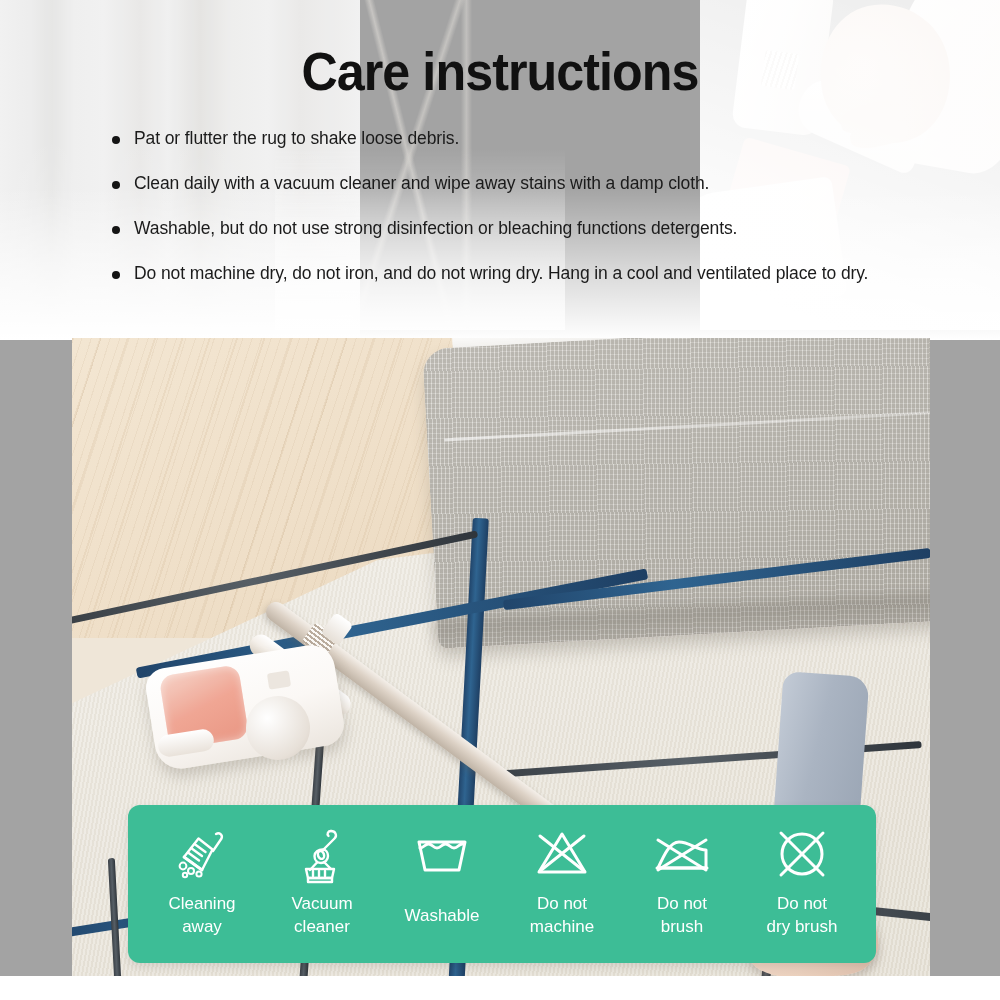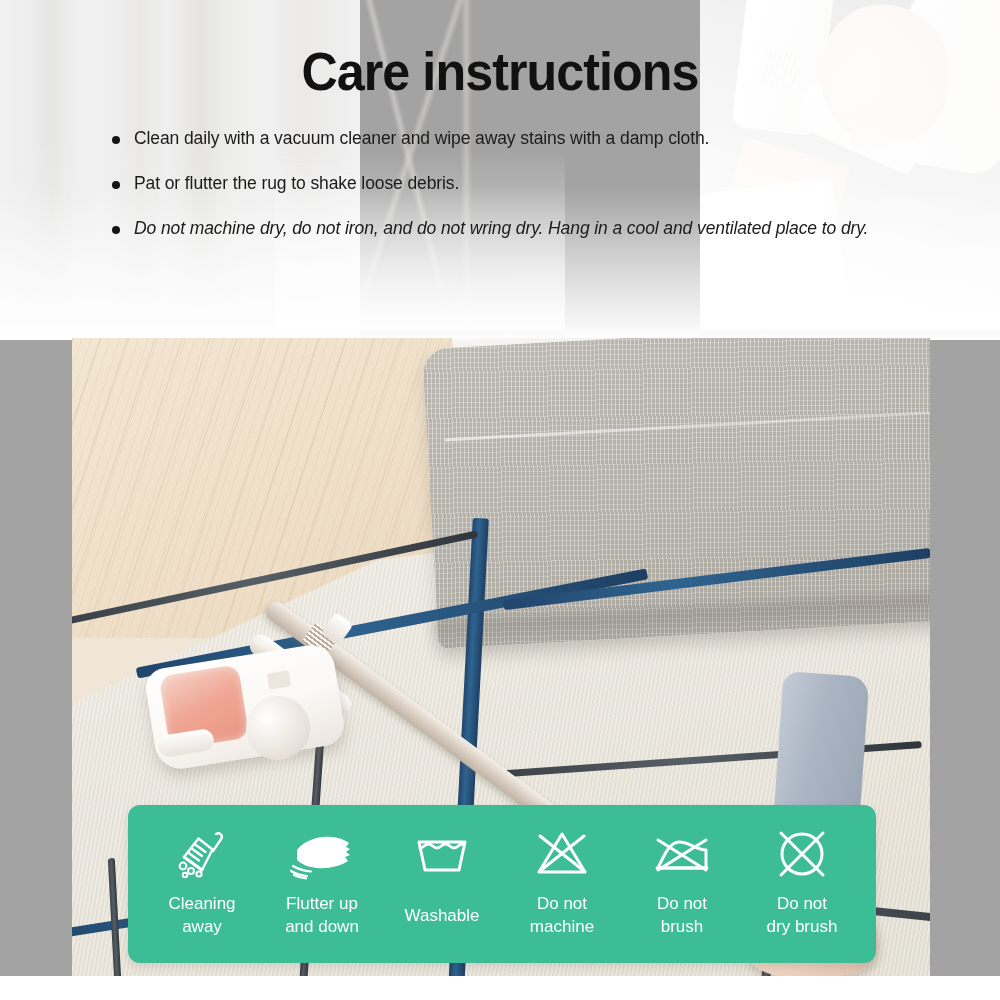--- a/index.html
+++ b/index.html
@@ -93,21 +93,21 @@
 
   
   .title{
     position:absolute;left:0;top:40px;width:1000px;text-align:center;
     font-family:"Liberation Sans", sans-serif;
     font-weight:bold;font-size:54px;letter-spacing:-1px;color:#111111;
     transform:scaleX(.93);
   }
   .bullets{position:absolute;left:112px;top:126px;width:790px;}
   .bullet{position:relative;padding-left:22px;margin-bottom:20px;}
-  .bullet:last-child{margin-bottom:0;font-style:italic;}
+  .bullet:last-child{margin-bottom:0;}
   .dot{
     position:absolute;left:0;top:10px;width:8px;height:8px;border-radius:50%;background:#141414;
   }
   .btext{
     font-size:17.5px;line-height:25px;color:#1b1b1b;
     font-family:"Liberation Sans", sans-serif;letter-spacing:-.1px;
   }
 
   
   .photo{position:absolute;left:72px;top:338px;width:858px;height:662px;overflow:hidden;background:#efe6d8;}
@@ -295,25 +295,29 @@
       <div class="hv-white2"></div>
     </div>
     <div class="hdr-fade"></div>
   </div>
 
   <div class="title">Care instructions</div>
 
   <div class="bullets">
     <div class="bullet">
       <span class="dot"></span>
-      <div class="btext">Clean daily with a vacuum cleaner and wipe away stains with a damp cloth.</div>
+      <div class="btext">Pat or flutter the rug to shake loose debris.</div>
     </div>
     <div class="bullet">
       <span class="dot"></span>
-      <div class="btext">Pat or flutter the rug to shake loose debris.</div>
+      <div class="btext">Clean daily with a vacuum cleaner and wipe away stains with a damp cloth.</div>
+    </div>
+    <div class="bullet">
+      <span class="dot"></span>
+      <div class="btext">Washable, but do not use strong disinfection or bleaching functions detergents.</div>
     </div>
     <div class="bullet">
       <span class="dot"></span>
       <div class="btext">Do not machine dry, do not iron, and do not wring dry. Hang in a cool and ventilated place to dry.</div>
     </div>
   </div>
 
   <div class="photo">
     <div class="floor"></div>
     <div class="rug"></div>
@@ -371,35 +375,40 @@
             <circle cx="20" cy="47" r="3"></circle>
             <circle cx="28" cy="50" r="2.6"></circle>
             <circle cx="14" cy="51" r="2.2"></circle>
           </g>
         </svg>
       </div>
       <div class="care-lbl">Cleaning</div>
       <div class="care-lbl">away</div>
     </div>
 
-
     <div class="care-item">
       <div class="care-ico">
-        <svg width="74" height="62" viewBox="0 0 74 62">
-          <path d="M12 26c8-10 22-14 34-13 8 .6 14 3 18 6l-3 4 4 2-4 3 4 3-5 2 3 4c-7 5-20 8-31 7-9-.8-16-4-20-8z" fill="#ffffff"></path>
-          <g fill="none" stroke="#ffffff" stroke-width="2.2" stroke-linecap="round">
-            <path d="M8 42c5 3 12 5 18 5.5"></path>
-            <path d="M6 47c5 3 11 4.5 16 5"></path>
-            <path d="M9 51c4 2 8 3 12 3.4"></path>
-          </g>
-        </svg>
-      </div>
-      <div class="care-lbl">Flutter up</div>
-      <div class="care-lbl">and down</div>
-    </div>
+        <svg width="62" height="62" viewBox="0 0 62 62">
+          <g fill="none" stroke="#ffffff" stroke-width="2.4" stroke-linecap="round" stroke-linejoin="round">
+            <path d="M40 7c4.5 0 6.5 4.5 3.5 7.5L31 27"></path>
+            <path d="M40 7c-3 0-4.5 3-2.5 5"></path>
+            <path d="M31.5 25.5c3.5 0 5.5 3 5.5 6.5S34 39 30 39s-6.5-3-6.5-7 4-6.5 8-6.5z"></path>
+            <ellipse cx="30" cy="31" rx="3" ry="4" transform="rotate(-20 30 31)"></ellipse>
+            <path d="M26 38.5 19 46"></path>
+            <path d="M33 38 40 45"></path>
+            <path d="M15 45h28l-2 9H17z"></path>
+            <path d="M17 54h24v4H17z"></path>
+            <path d="M22 47v5M28 47v5M34 47v5"></path>
+          </g>
+        </svg>
+      </div>
+      <div class="care-lbl">Vacuum</div>
+      <div class="care-lbl">cleaner</div>
+    </div>
+
 
     <div class="care-item single">
       <div class="care-ico">
         <svg width="62" height="62" viewBox="0 0 62 62">
           <g fill="none" stroke="#ffffff" stroke-width="3" stroke-linecap="round" stroke-linejoin="round">
             <path d="M8 18h46l-6 28H14z"></path>
             <path d="M9 24c4 0 4.5-4 8.5-4s4.5 4 8.5 4 4.5-4 8.5-4 4.5 4 8.5 4 4.5-4 8.5-4"></path>
           </g>
         </svg>
       </div>

